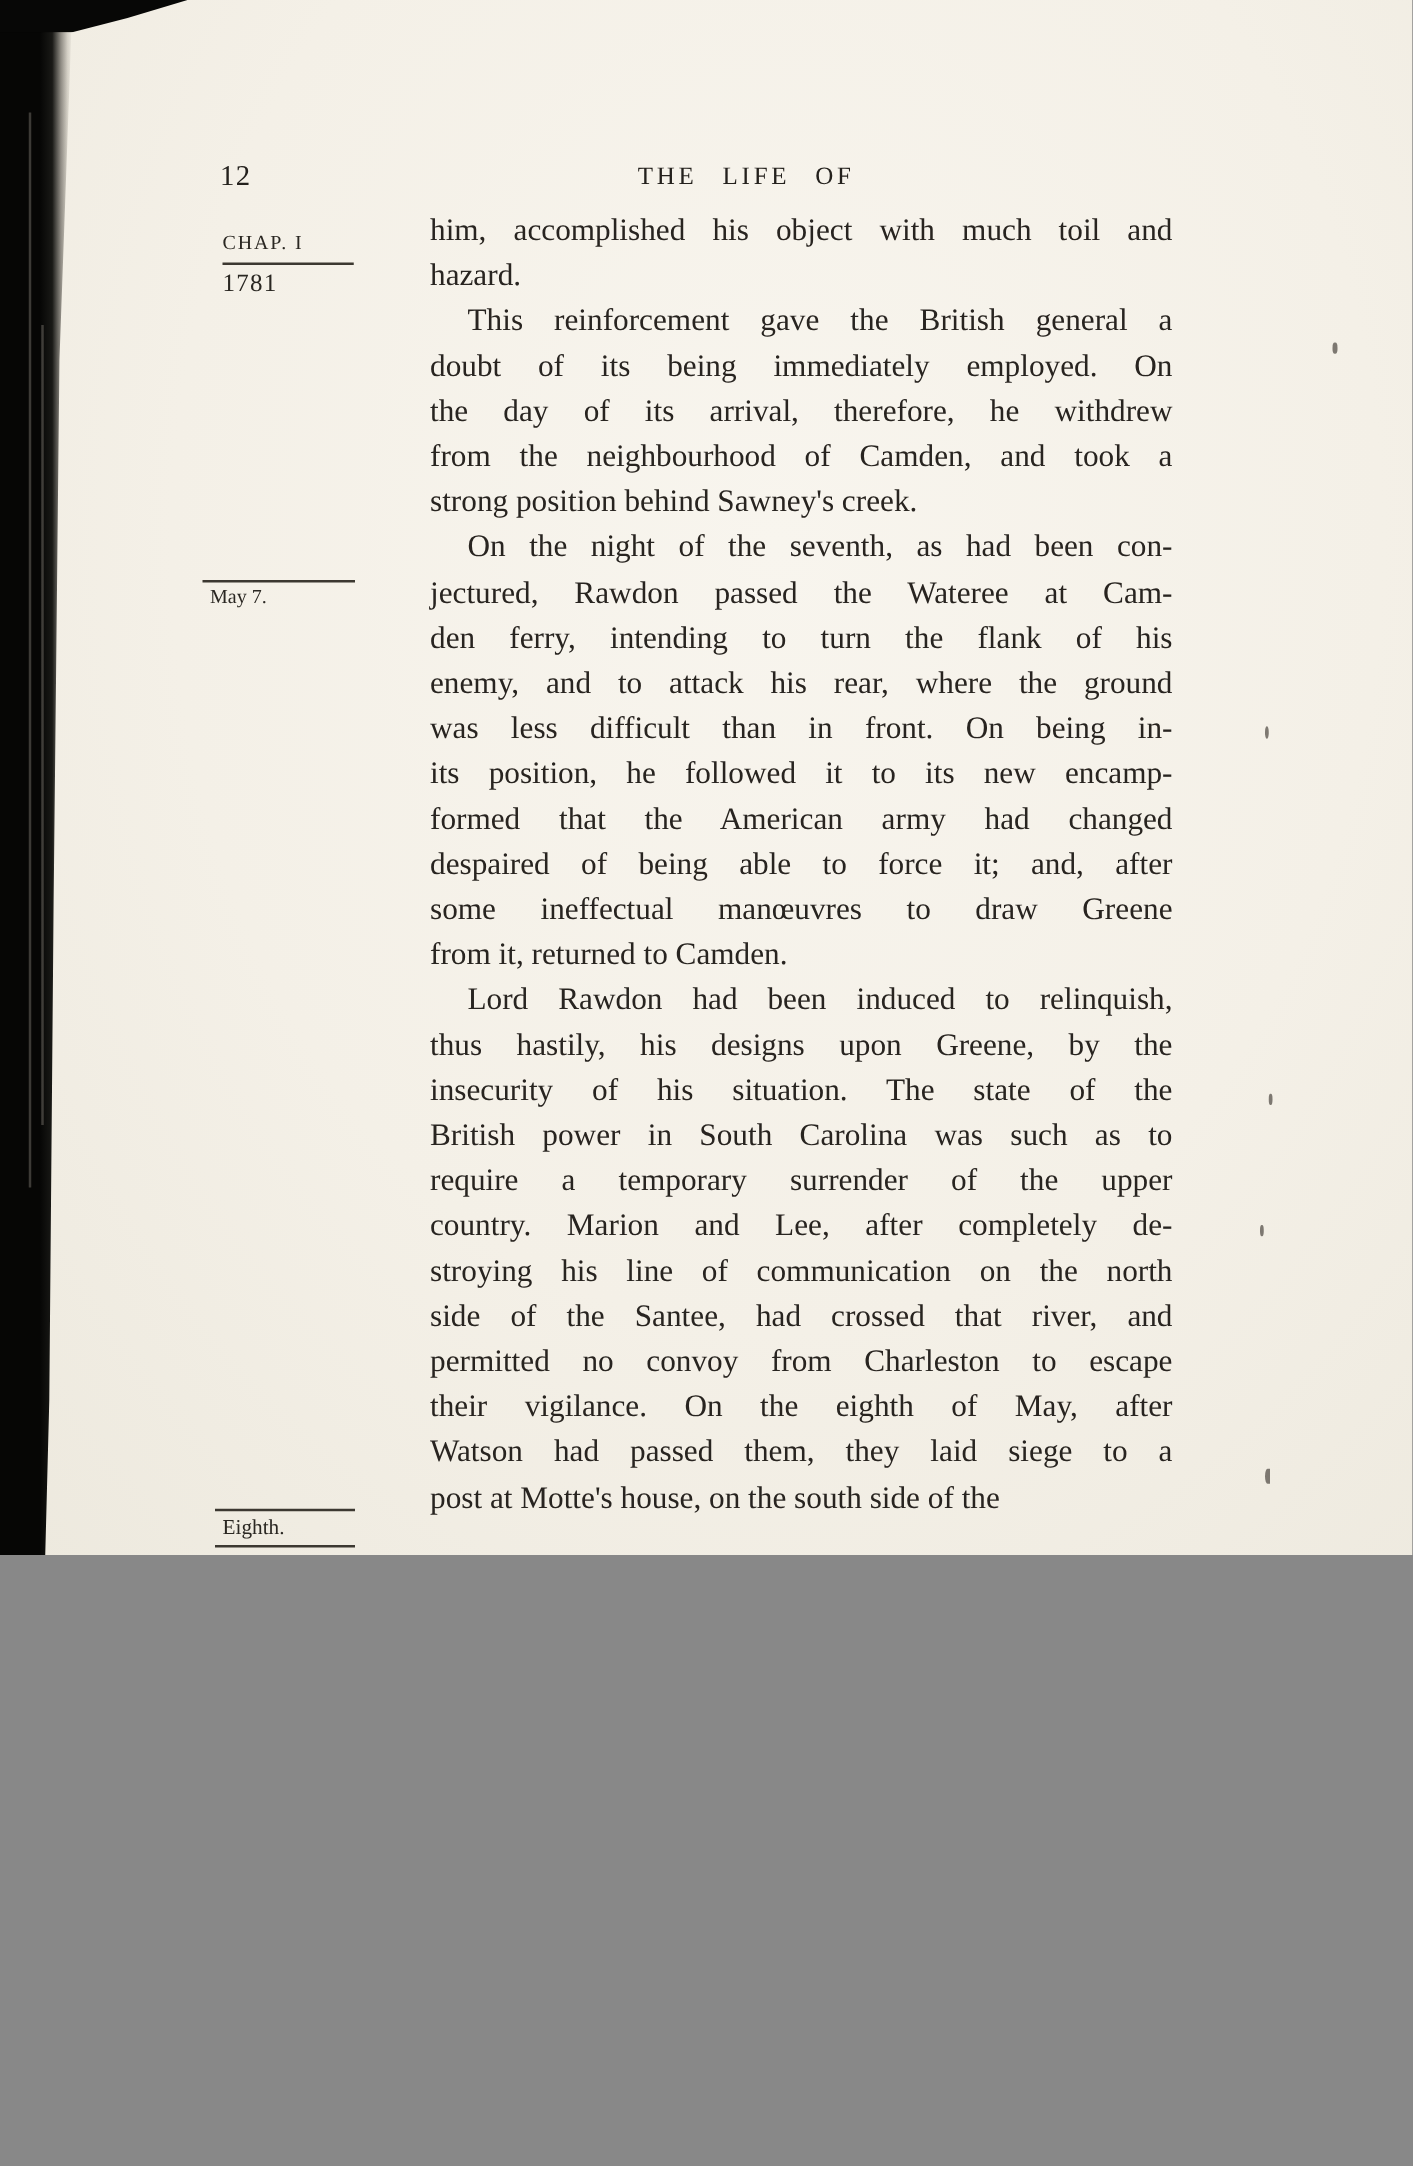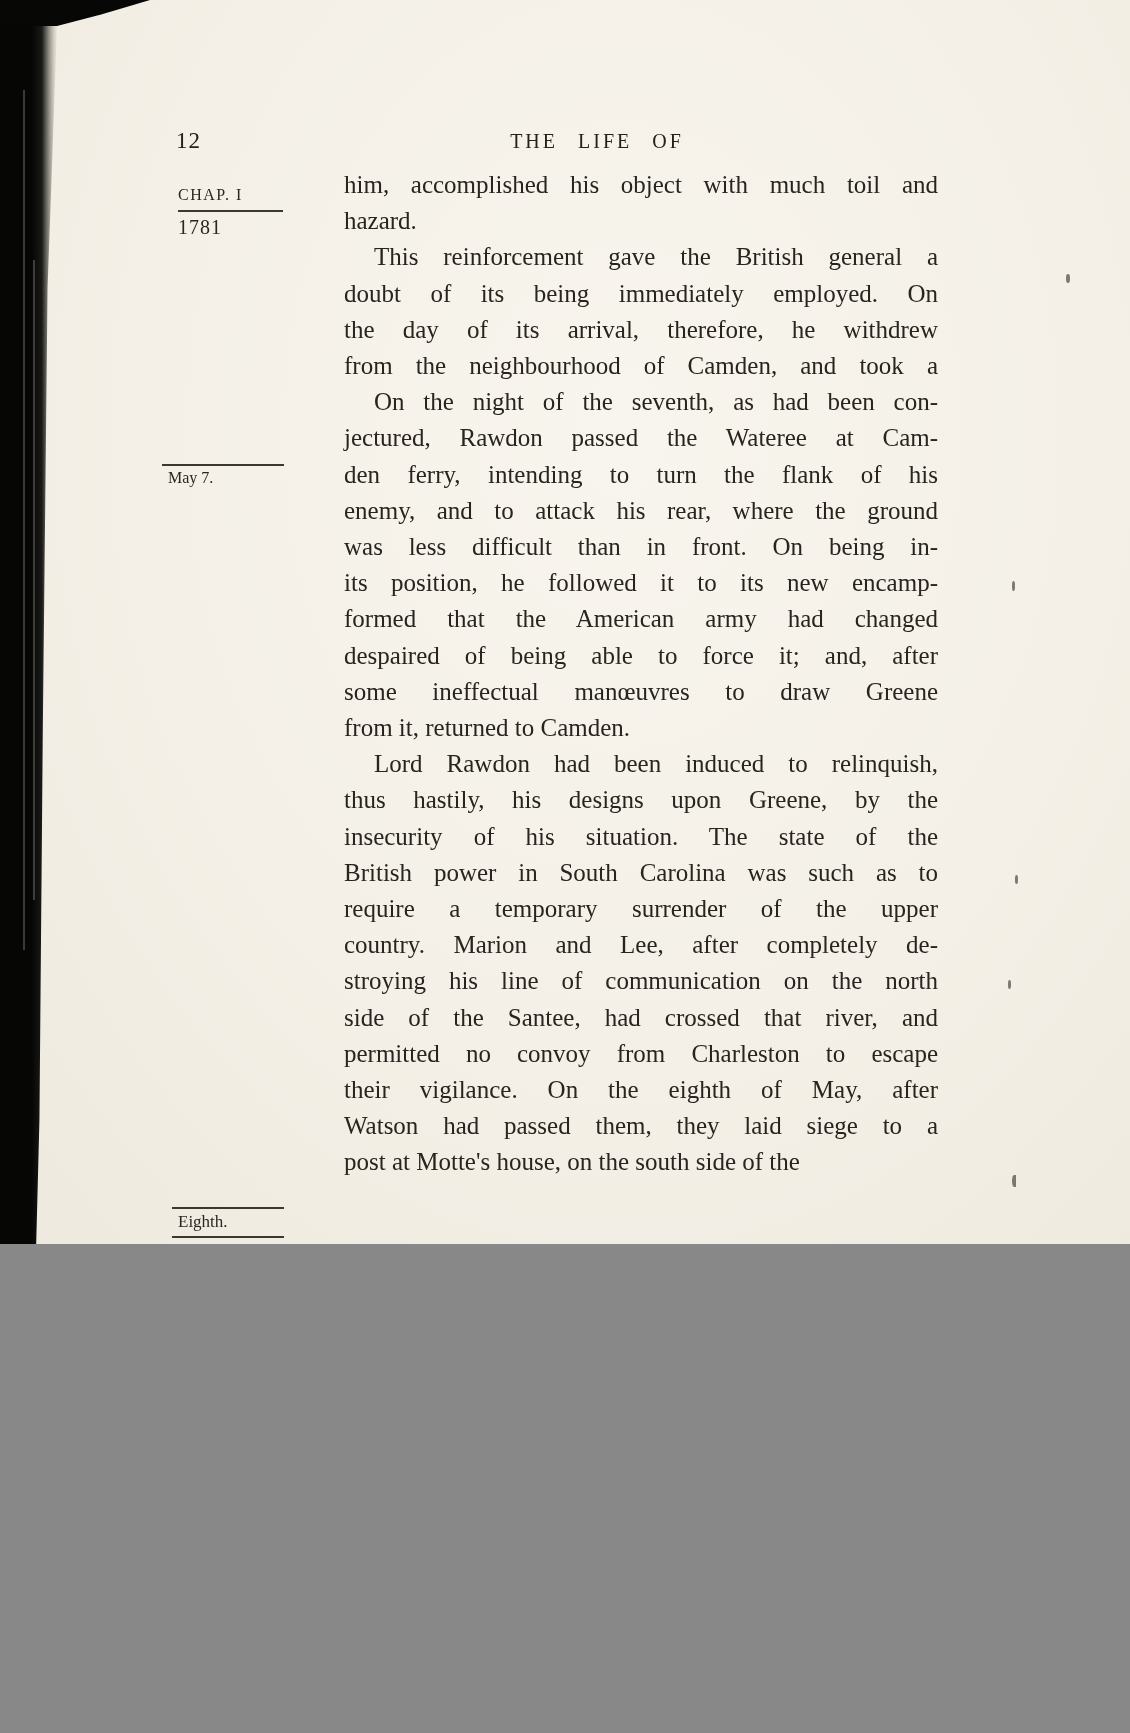--- a/index.html
+++ b/index.html
@@ -139,20 +139,21 @@
   <div class="body-text">
       <div class="para">
         <div class="line">him, accomplished his object with much toil and</div>
         <div class="line last">hazard.</div>
       </div>
       <div class="para indent">
         <div class="line">This reinforcement gave the British general a</div>
         <div class="line">doubt of its being immediately employed. On</div>
         <div class="line">the day of its arrival, therefore, he withdrew</div>
         <div class="line">from the neighbourhood of Camden, and took a</div>
+        <div class="line last">strong position behind Sawney's creek.</div>
       </div>
       <div class="para indent">
         <div class="line">On the night of the seventh, as had been con-</div>
         <div class="line">jectured, Rawdon passed the Wateree at Cam-</div>
         <div class="line">den ferry, intending to turn the flank of his</div>
         <div class="line">enemy, and to attack his rear, where the ground</div>
         <div class="line">was less difficult than in front. On being in-</div>
         <div class="line">its position, he followed it to its new encamp-</div>
         <div class="line">formed that the American army had changed</div>
         <div class="line">despaired of being able to force it; and, after</div>

